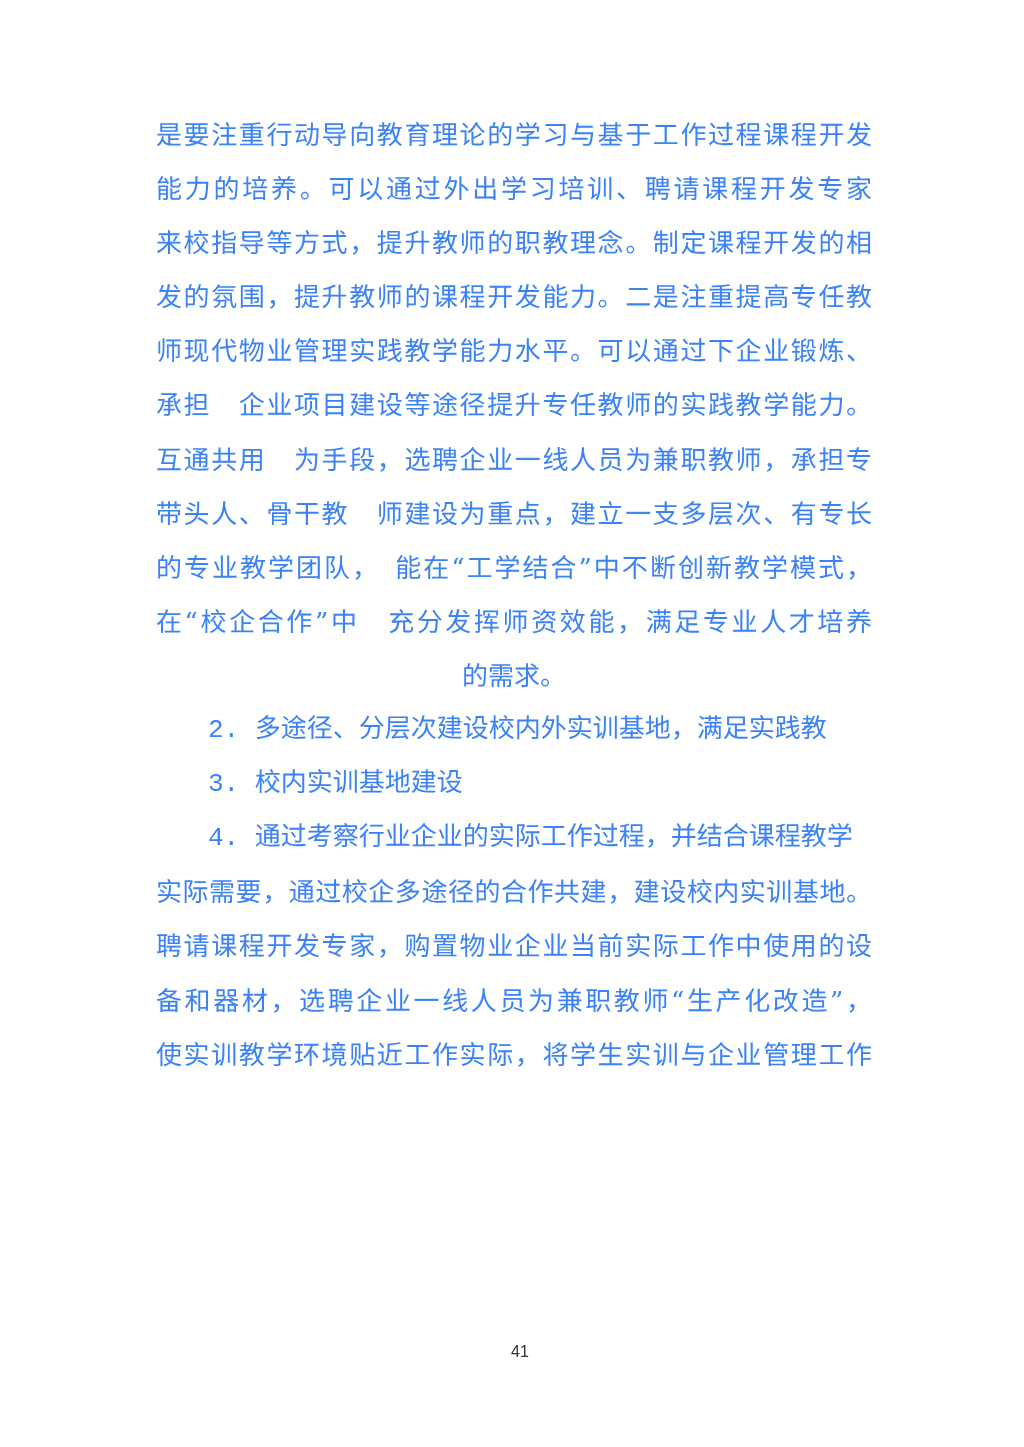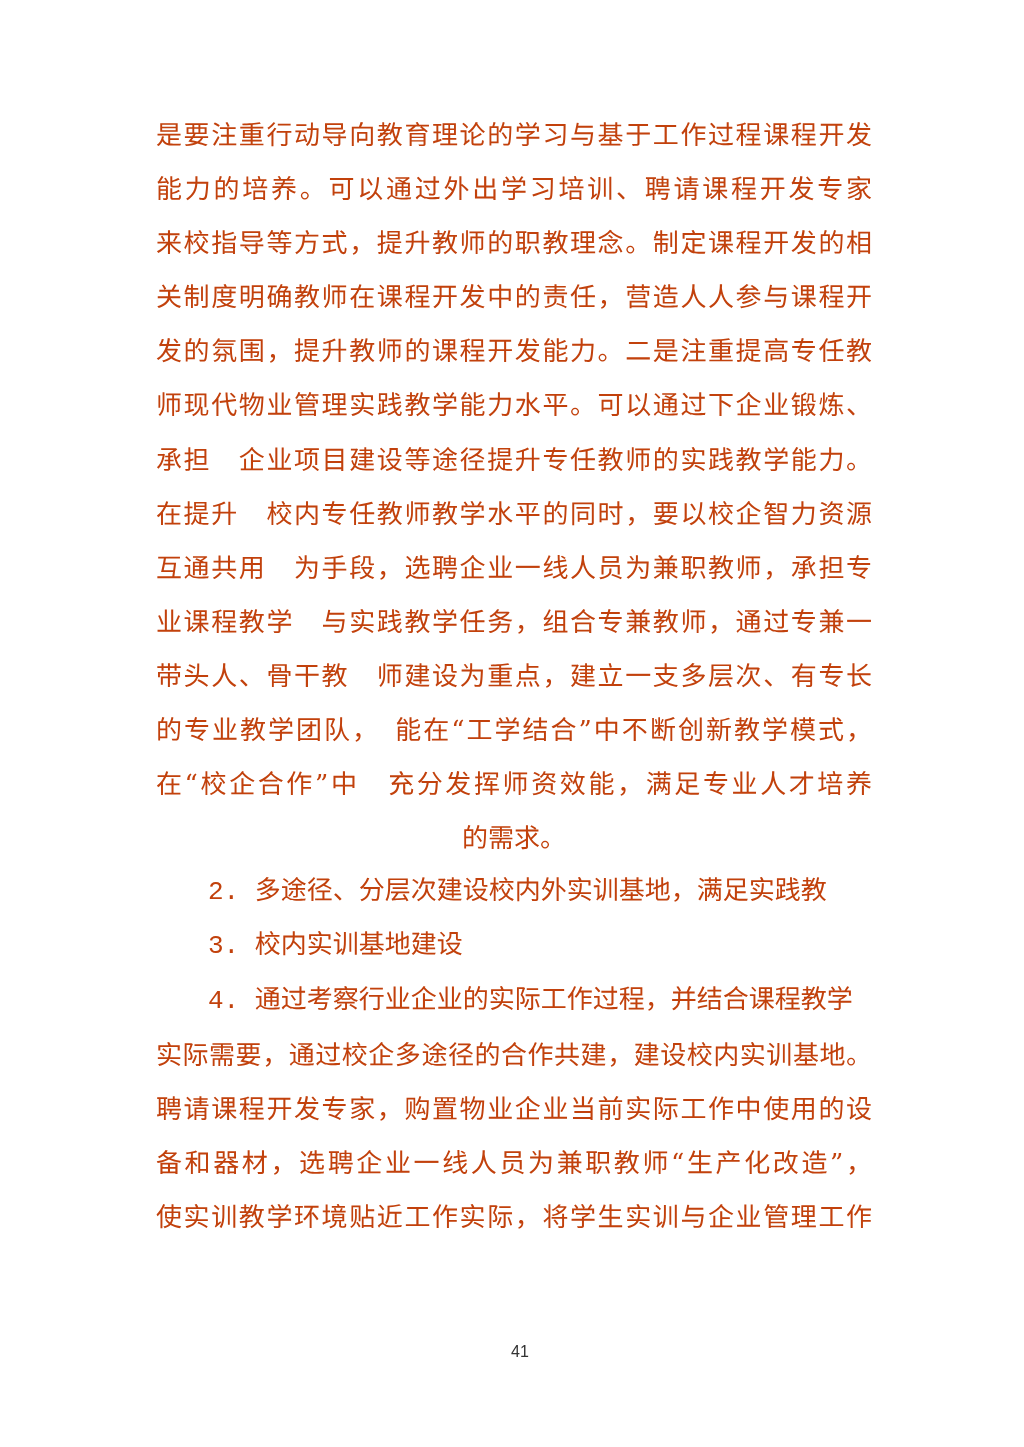--- a/index.html
+++ b/index.html
@@ -51,31 +51,28 @@
     font-family: "Liberation Sans", "DejaVu Sans", sans-serif;
     font-size: 16px;
     line-height: 20px;
     color: #333333;
   }
 </style>
 </head>
 <body>
 
 <div class="page">
-  <div class="text-body" style="color: #c2410c;">
+  <div class="text-body" style="color: #3b82f6;">
       <div class="line justify">是要注重行动导向教育理论的学习与基于工作过程课程开发</div>
       <div class="line justify">能力的培养。可以通过外出学习培训、聘请课程开发专家</div>
       <div class="line justify">来校指导等方式，提升教师的职教理念。制定课程开发的相</div>
-      <div class="line justify">关制度明确教师在课程开发中的责任，营造人人参与课程开</div>
       <div class="line justify">发的氛围，提升教师的课程开发能力。二是注重提高专任教</div>
       <div class="line justify">师现代物业管理实践教学能力水平。可以通过下企业锻炼、</div>
       <div class="line justify">承担　企业项目建设等途径提升专任教师的实践教学能力。</div>
-      <div class="line justify">在提升　校内专任教师教学水平的同时，要以校企智力资源</div>
       <div class="line justify">互通共用　为手段，选聘企业一线人员为兼职教师，承担专</div>
-      <div class="line justify">业课程教学　与实践教学任务，组合专兼教师，通过专兼一</div>
       <div class="line justify">带头人、骨干教　师建设为重点，建立一支多层次、有专长</div>
       <div class="line justify">的专业教学团队，　能在“工学结合”中不断创新教学模式，</div>
       <div class="line justify">在“校企合作”中　充分发挥师资效能，满足专业人才培养</div>
       <div class="line left">的需求。</div>
       <div class="line indent">2. 多途径、分层次建设校内外实训基地，满足实践教</div>
       <div class="line indent">3. 校内实训基地建设</div>
       <div class="line indent">4. 通过考察行业企业的实际工作过程，并结合课程教学</div>
       <div class="line justify">实际需要，通过校企多途径的合作共建，建设校内实训基地。</div>
       <div class="line justify">聘请课程开发专家，购置物业企业当前实际工作中使用的设</div>
       <div class="line justify">备和器材，选聘企业一线人员为兼职教师“生产化改造”，</div>

